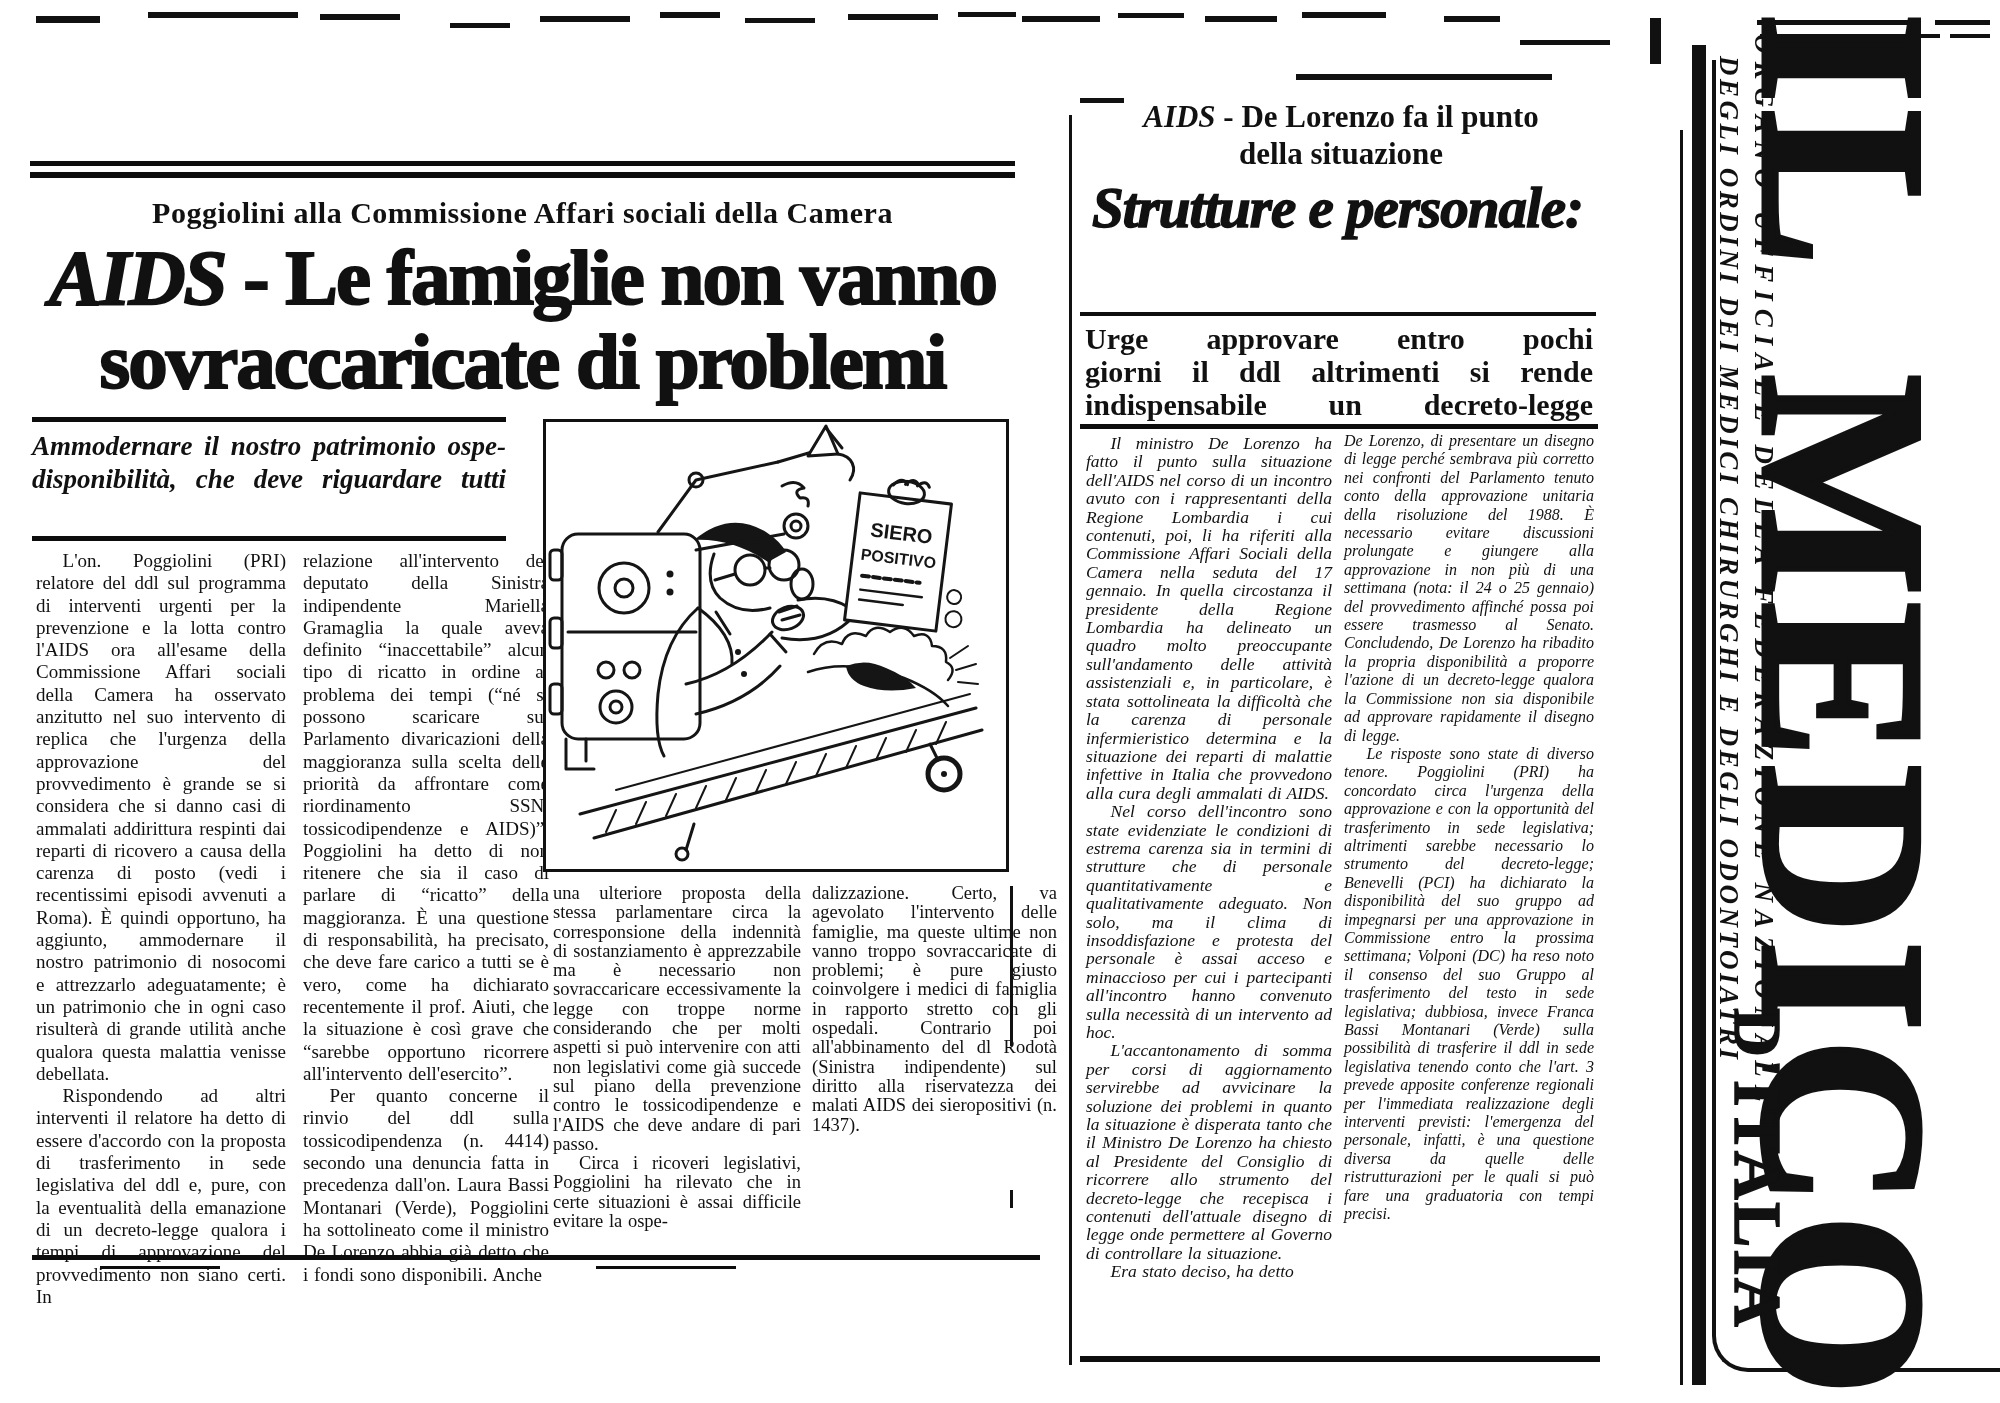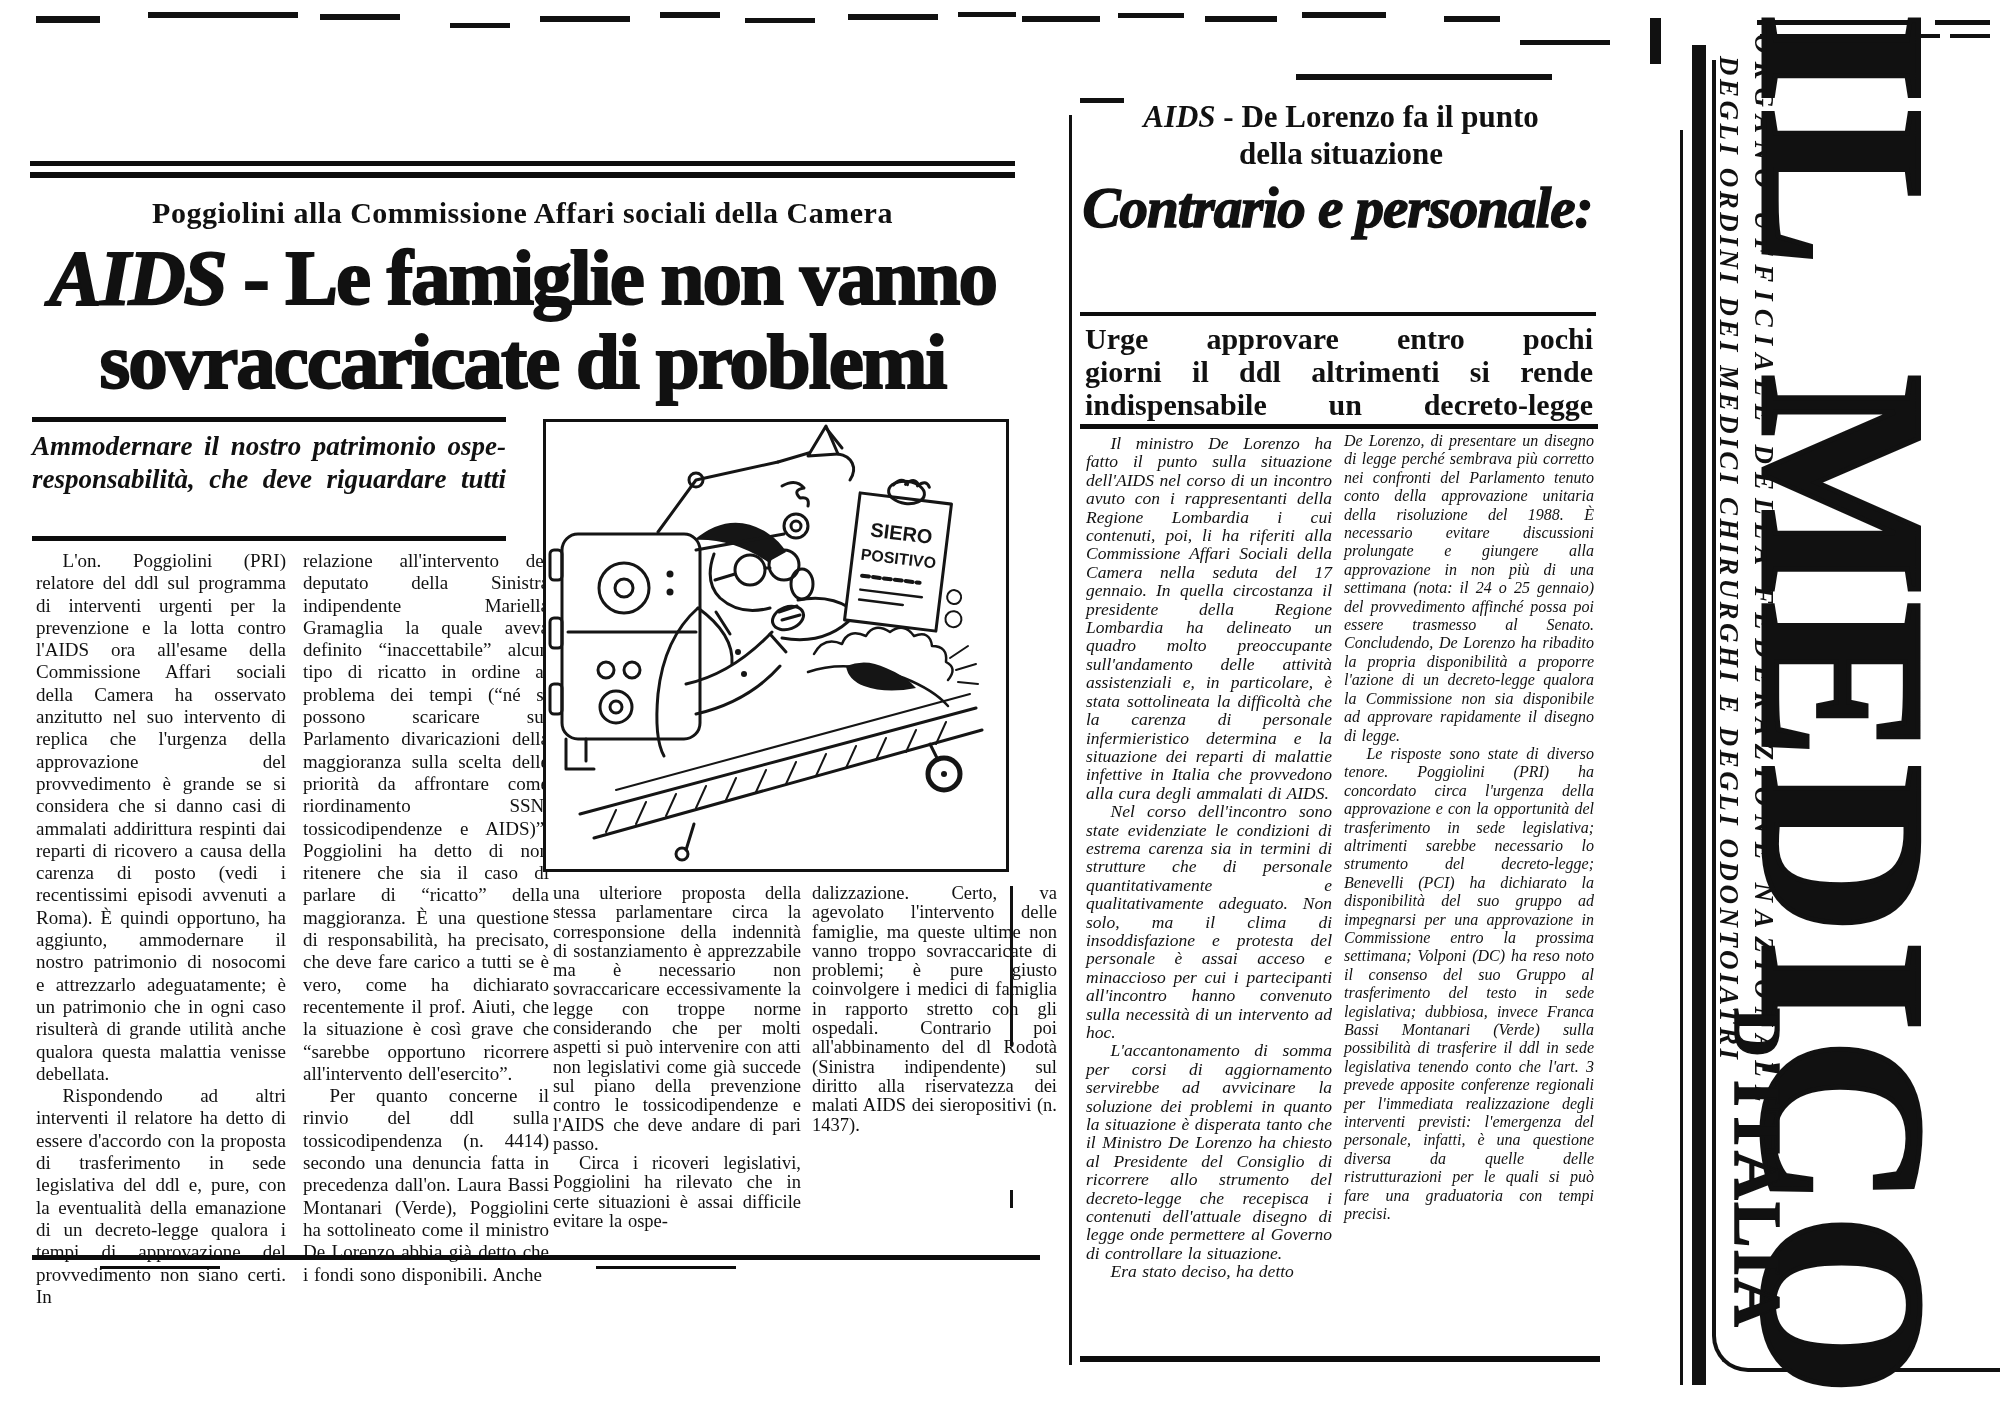--- a/index.html
+++ b/index.html
@@ -109,21 +109,21 @@
     <div class="abs l-kicker">Poggiolini alla Commissione Affari sociali della Camera</div>
 
     <h1 class="abs l-headline" style="margin:0;">
       <span><span class="it">AIDS</span><span> - Le famiglie non vanno</span></span><br>
       <span>sovraccaricate di problemi</span>
     </h1>
 
     <div class="rule" style="left:32px;top:417px;width:474px;height:5px"></div>
     <div class="abs l-standfirst">
       <div class="sf-line">Ammodernare il nostro patrimonio ospe-</div>
-      <div class="sf-line">responsabilità, che deve riguardare tutti</div>
+      <div class="sf-line">disponibilità, che deve riguardare tutti</div>
     </div>
     <div class="rule" style="left:32px;top:536px;width:474px;height:5px"></div>
 
     <div class="bodycol colA">
       <p class="para">L'on. Poggiolini (PRI) relatore del ddl sul programma di interventi urgenti per la prevenzione e la lotta contro l'AIDS ora all'esame della Commissione Affari sociali della Camera ha osservato anzitutto nel suo intervento di replica che l'urgenza della approvazione del provvedimento è grande se si considera che si danno casi di ammalati addirittura respinti dai reparti di ricovero a causa della carenza di posto (vedi i recentissimi episodi avvenuti a Roma). È quindi opportuno, ha aggiunto, ammodernare il nostro patrimonio di nosocomi e attrezzarlo adeguatamente; è un patrimonio che in ogni caso risulterà di grande utilità anche qualora questa malattia venisse debellata.</p>
       <p class="para">Rispondendo ad altri interventi il relatore ha detto di essere d'accordo con la proposta di trasferimento in sede legislativa del ddl e, pure, con la eventualità della emanazione di un decreto-legge qualora i tempi di approvazione del provvedimento non siano certi. In</p>
     </div>
     <div class="bodycol colB">
       <p class="flush">relazione all'intervento del deputato della Sinistra indipendente Mariella Gramaglia la quale aveva definito “inaccettabile” alcun tipo di ricatto in ordine al problema dei tempi (“né si possono scaricare sul Parlamento divaricazioni della maggioranza sulla scelta delle priorità da affrontare come riordinamento SSN, tossicodipendenze e AIDS)”, Poggiolini ha detto di non ritenere che sia il caso di parlare di “ricatto” della maggioranza. È una questione di responsabilità, ha precisato, che deve fare carico a tutti se è vero, come ha dichiarato recentemente il prof. Aiuti, che la situazione è così grave che “sarebbe opportuno ricorrere all'intervento dell'esercito”.</p>
       <p class="para">Per quanto concerne il rinvio del ddl sulla tossicodipendenza (n. 4414) secondo una denuncia fatta in precedenza dall'on. Laura Bassi Montanari (Verde), Poggiolini ha sottolineato come il ministro De Lorenzo abbia già detto che i fondi sono disponibili. Anche</p>
@@ -232,21 +232,21 @@
   <div class="bar" style="left:1010px;top:1190px;width:3px;height:18px"></div>
   <div class="bar" style="left:1069px;top:115px;width:3px;height:1250px"></div>
 
   <section>
     <div class="abs r-kicker">
       <span><span class="it">AIDS</span><span> - De Lorenzo fa il punto</span></span><br>
       <span>della situazione</span>
     </div>
 
     <h2 class="abs r-headline" style="margin:0;">
-      <span>Contrario e personale:</span><br>
+      <span>Strutture e personale:</span><br>
     </h2>
 
     <div class="rule" style="left:1080px;top:312px;width:516px;height:4px"></div>
     <div class="abs r-deck">
       <div class="deck-line">Urge approvare entro pochi</div>
       <div class="deck-line">giorni il ddl altrimenti si rende</div>
       <div class="deck-line">indispensabile un decreto-legge</div>
     </div>
     <div class="rule" style="left:1080px;top:424px;width:518px;height:5px"></div>
 

